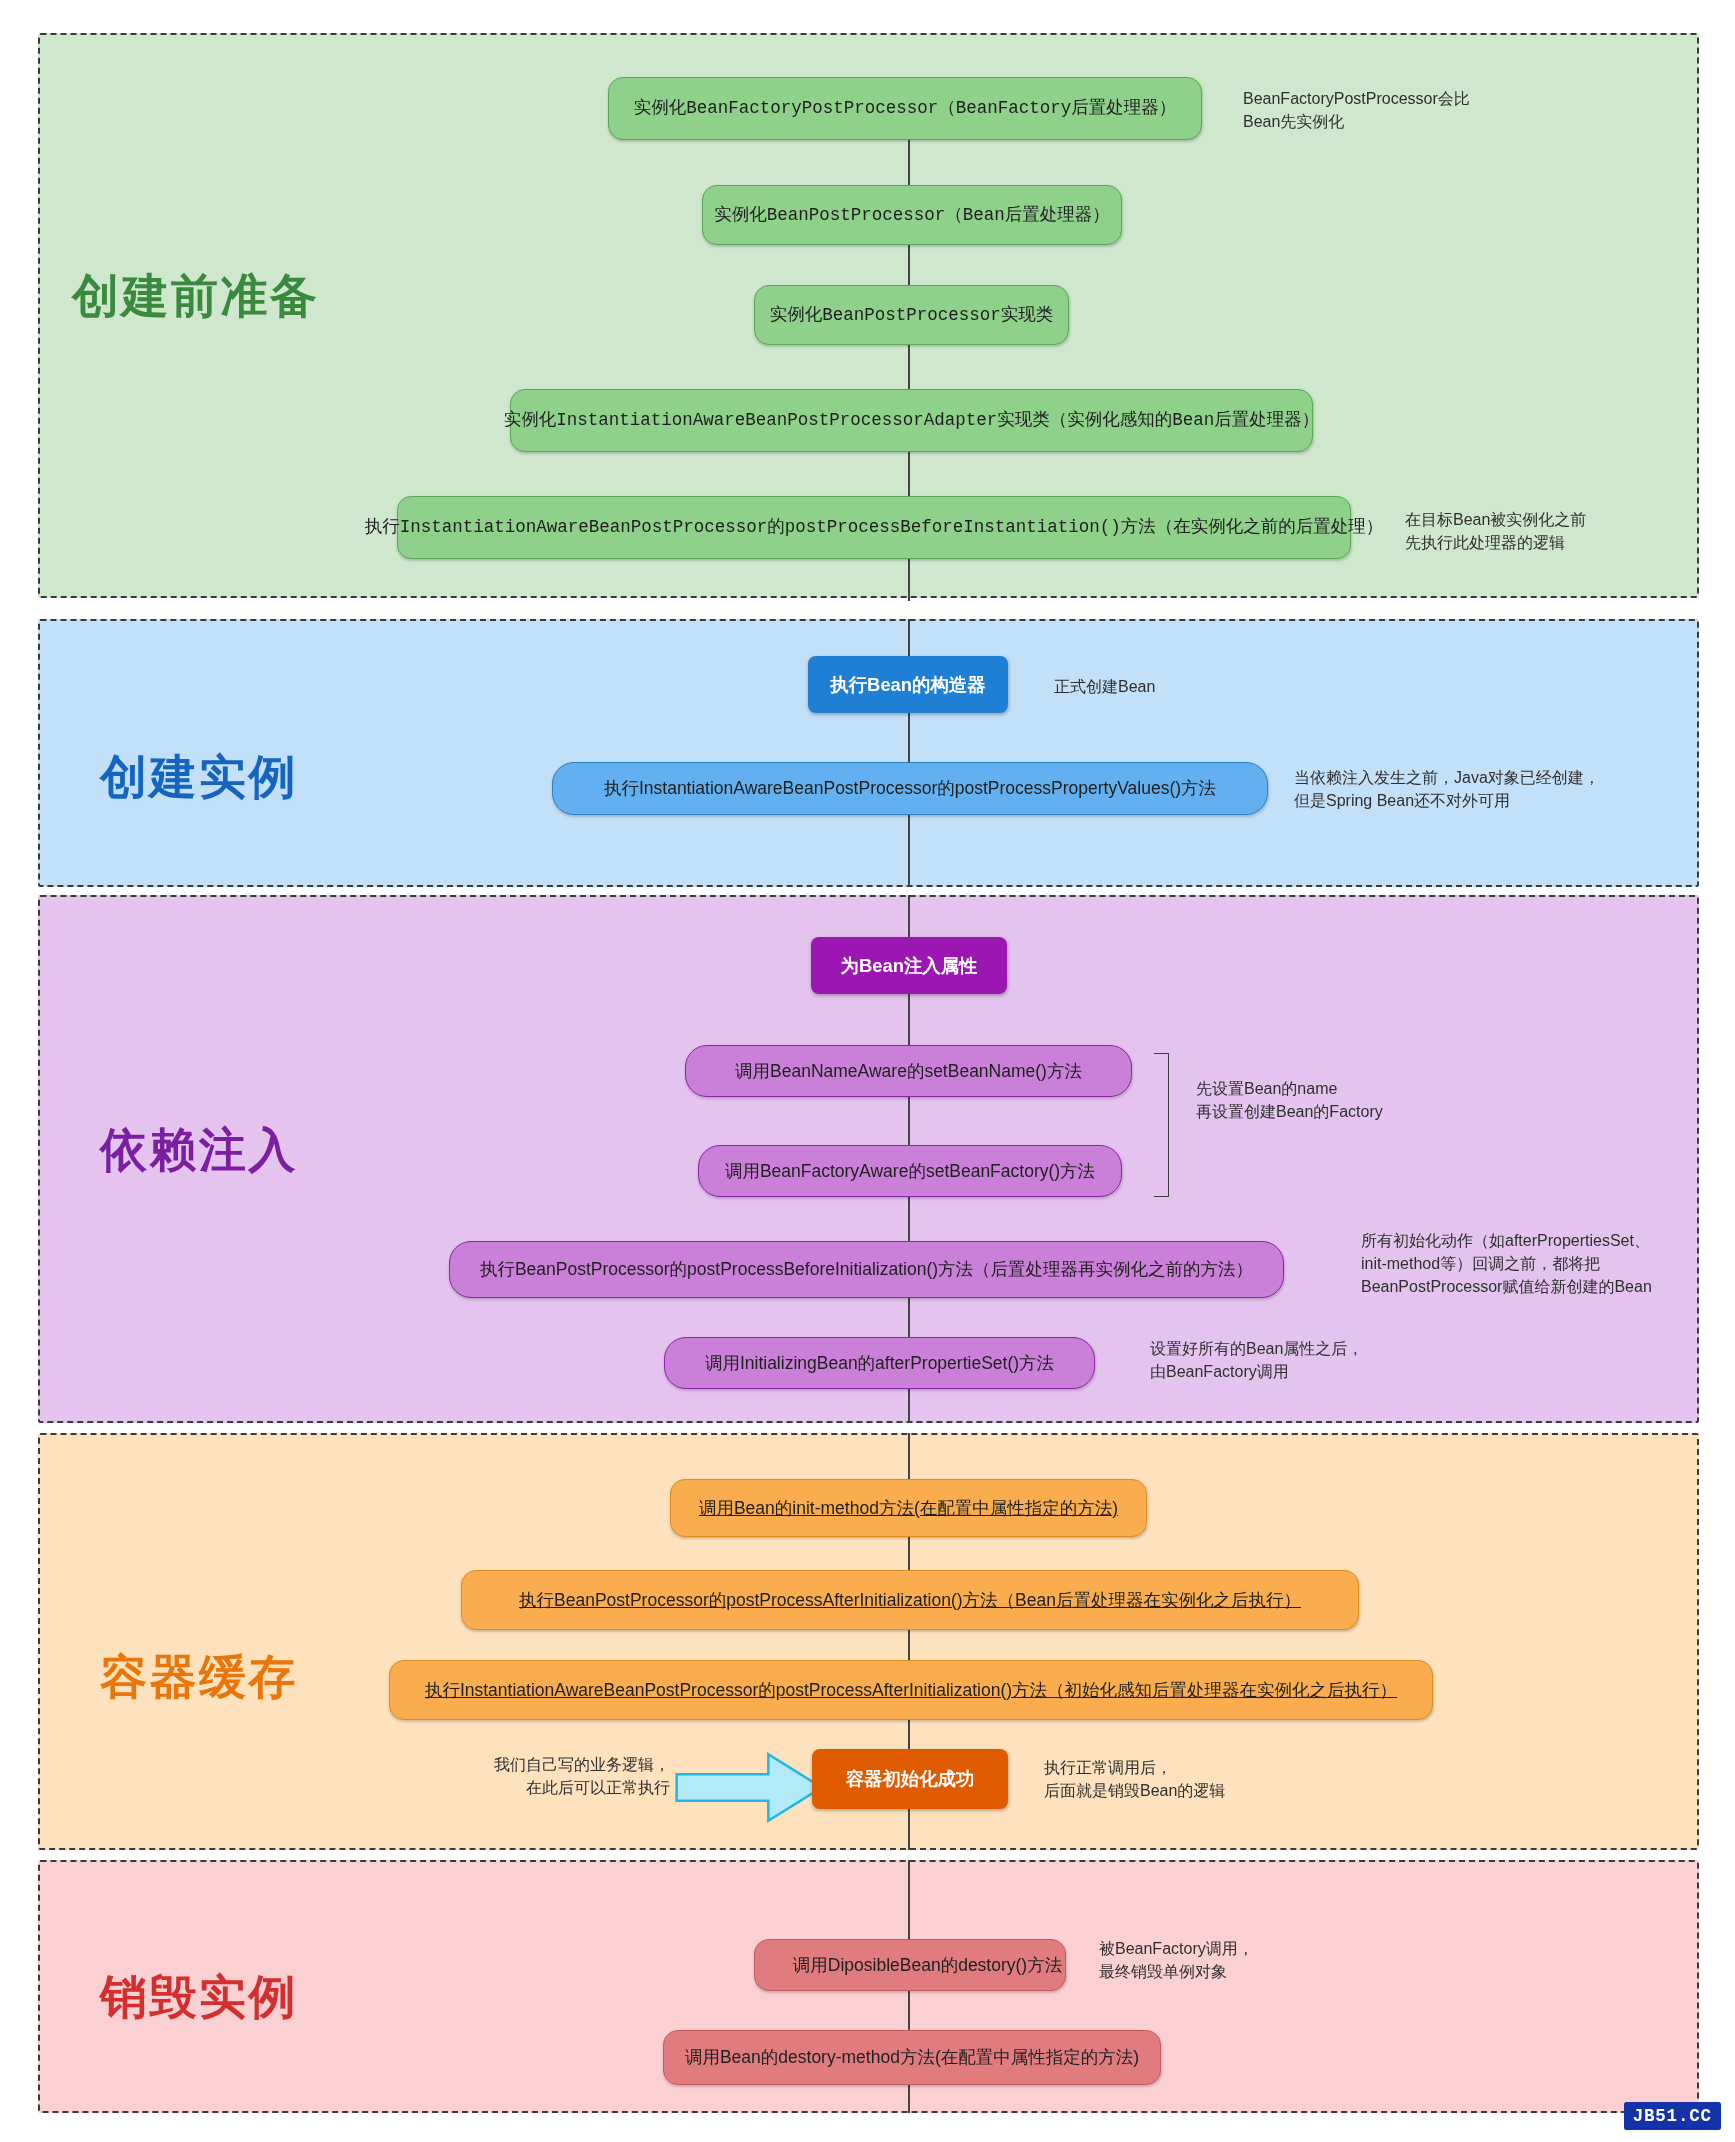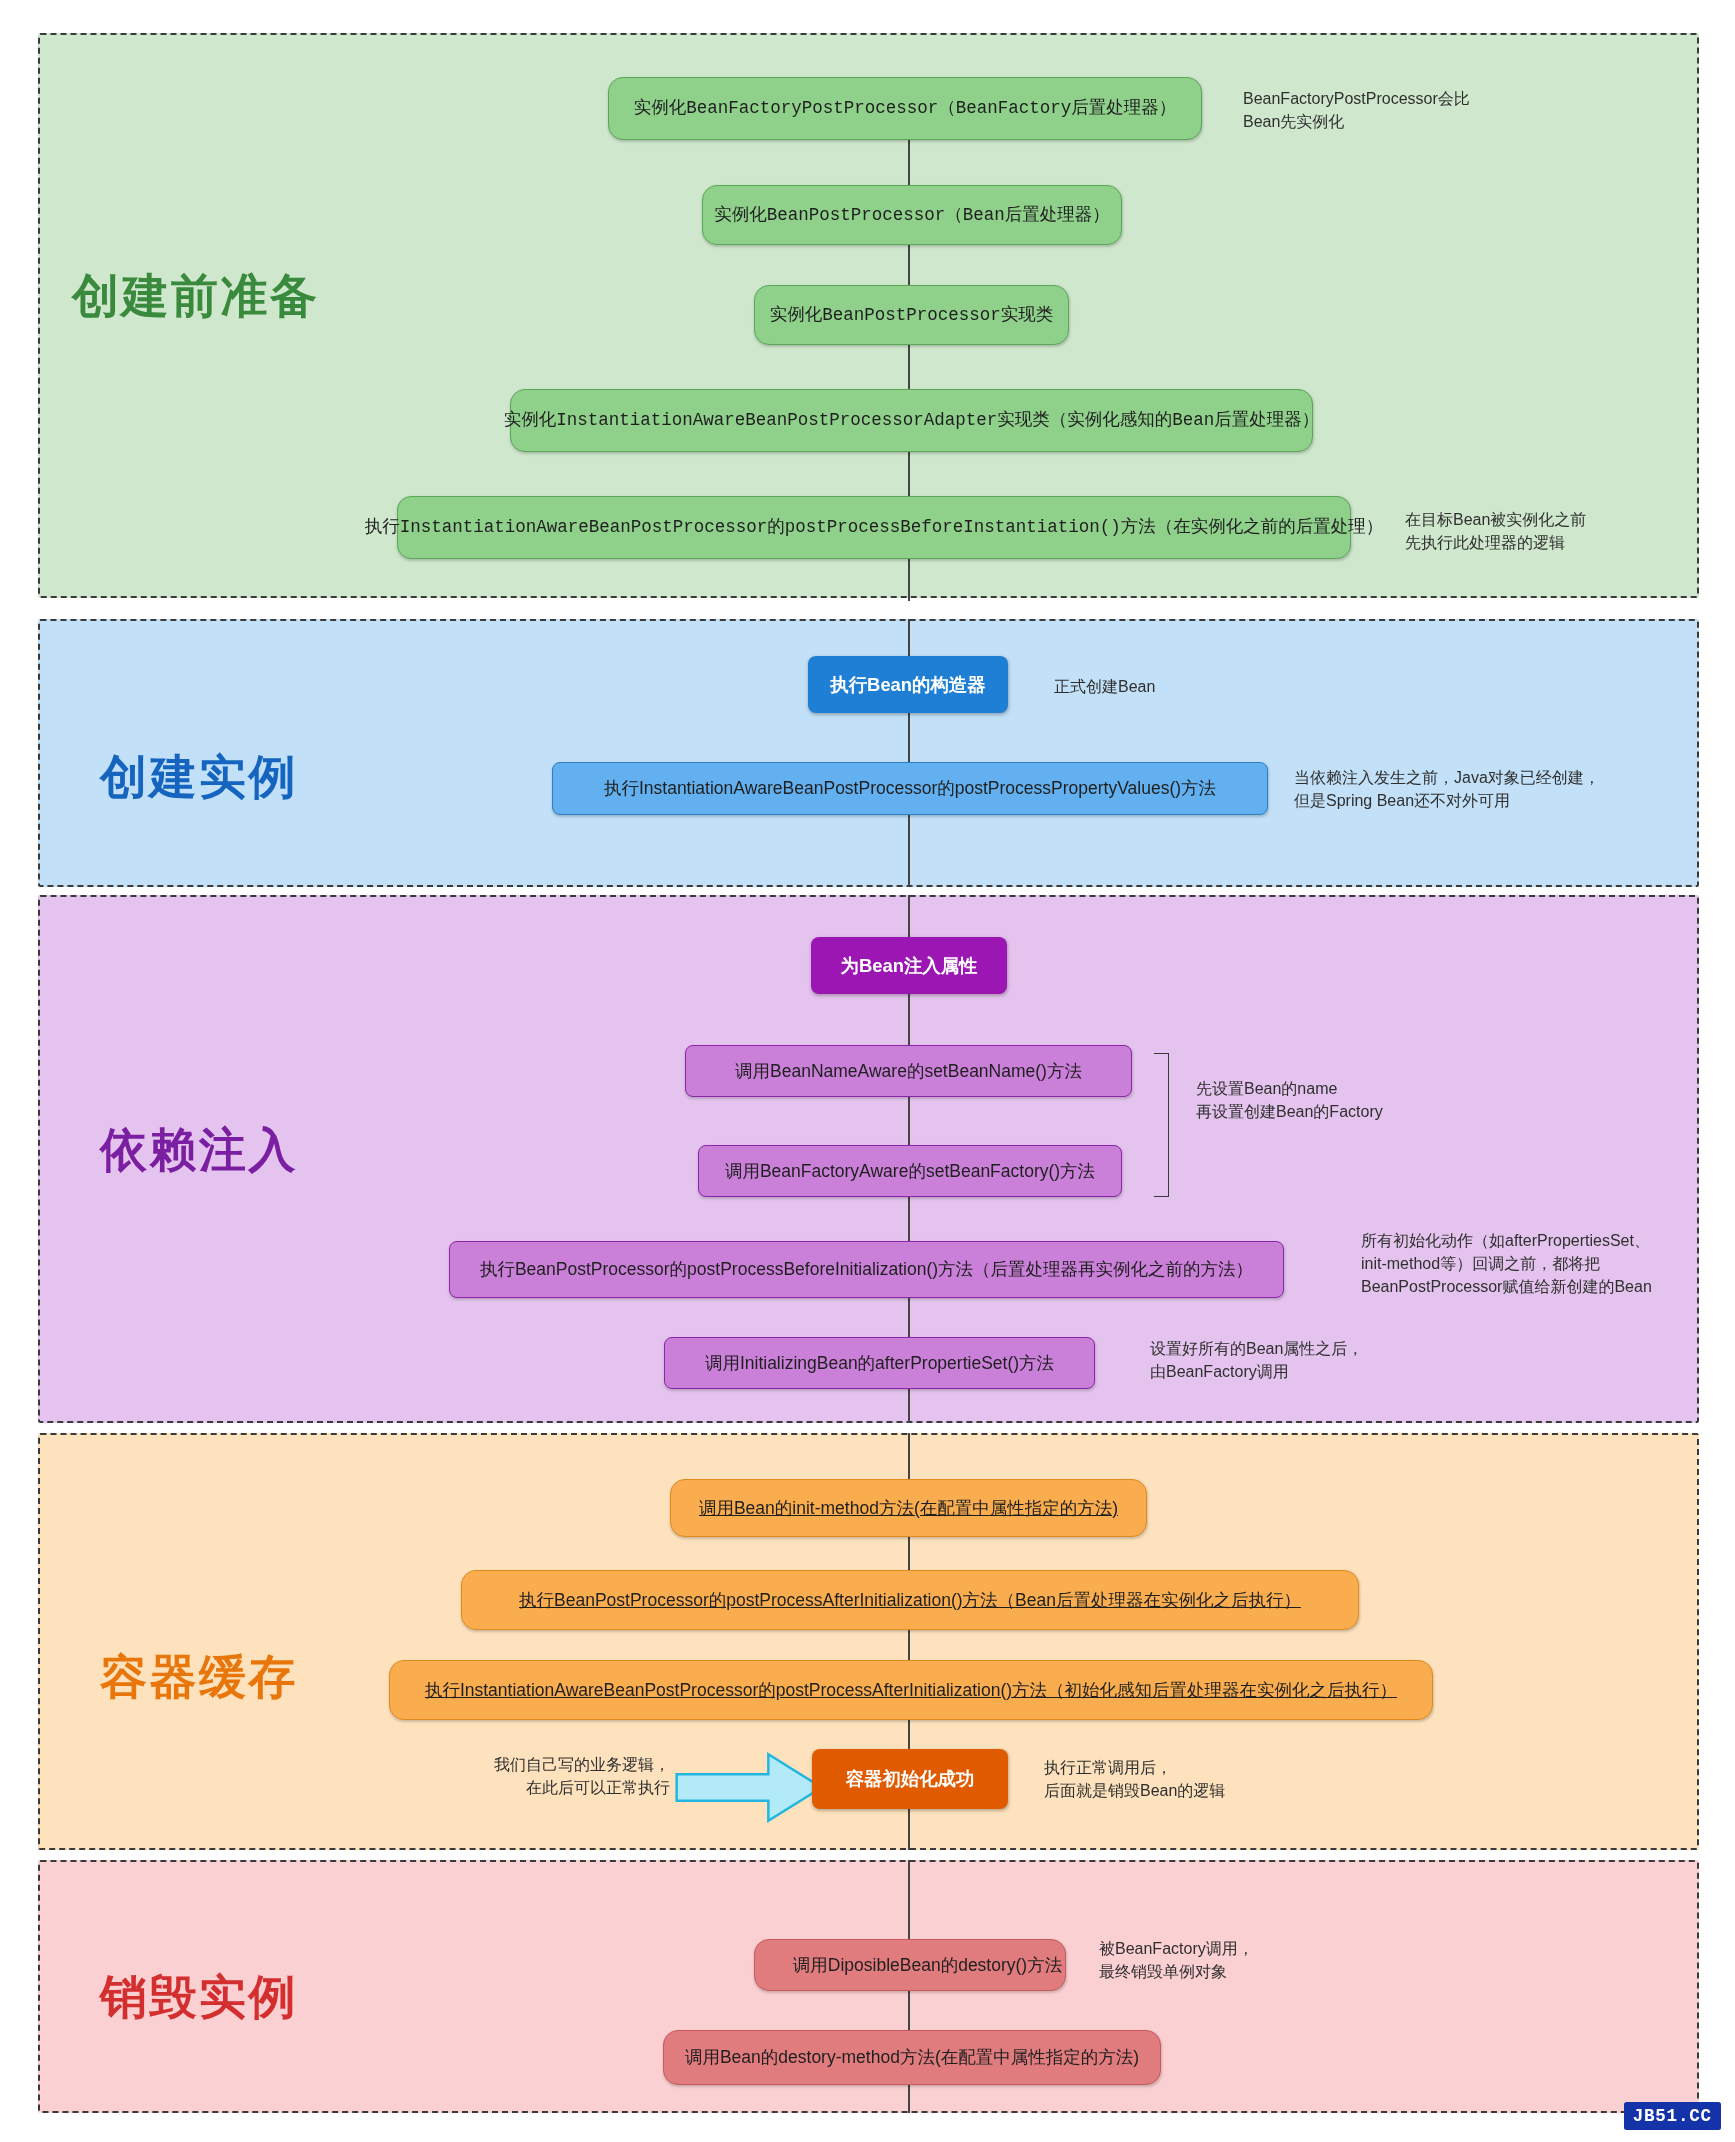--- a/index.html
+++ b/index.html
@@ -57,21 +57,21 @@
     position: absolute;
     display: flex;
     align-items: center;
     justify-content: center;
     text-align: center;
     white-space: nowrap;
     line-height: 1.15;
     box-shadow: 0.8px 1.7px 2.5px rgba(0,0,0,0.18);
   }
   .node.rounded { border-radius: 15px; }
-  .node.pill    { border-radius: 8px; }
+  .node.pill    { border-radius: 22px; }
   .node.rect    { border-radius: 8px; box-shadow: 0.8px 1.7px 3.3px rgba(0,0,0,0.25); }
 
   .g  { background: #8fd08b; border: 1.7px solid #5aa857; color: #1f1f1f; font-family: Liberation Mono, monospace; }
   .b  { background: #62b0ef; border: 1.7px solid #2b7fc4; color: #1f1f1f; }
   .bs { background: #1e7fd4; border: none; color: #ffffff; font-weight: bold; }
   .p  { background: #ca7fd8; border: 1.7px solid #8e24aa; color: #1f1f1f; }
   .ps { background: #9c16b4; border: none; color: #ffffff; font-weight: bold; }
   .o  { background: #f9ad4e; border: 1.7px solid #e08b1d; color: #1f1f1f; text-decoration: underline; }
   .os { background: #e05a00; border: none; color: #ffffff; font-weight: bold; }
   .r  { background: #e07b7e; border: 1.7px solid #c85a5d; color: #1f1f1f; }

